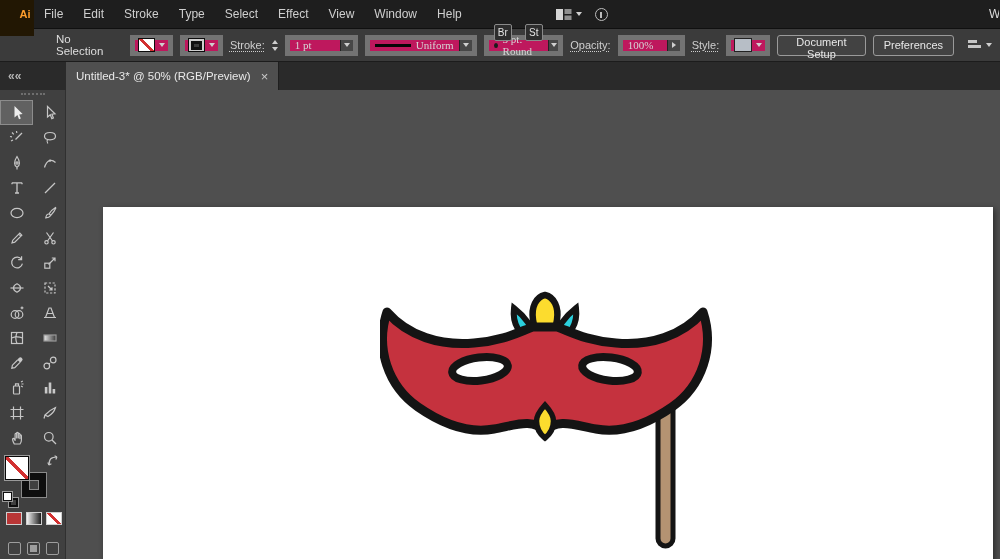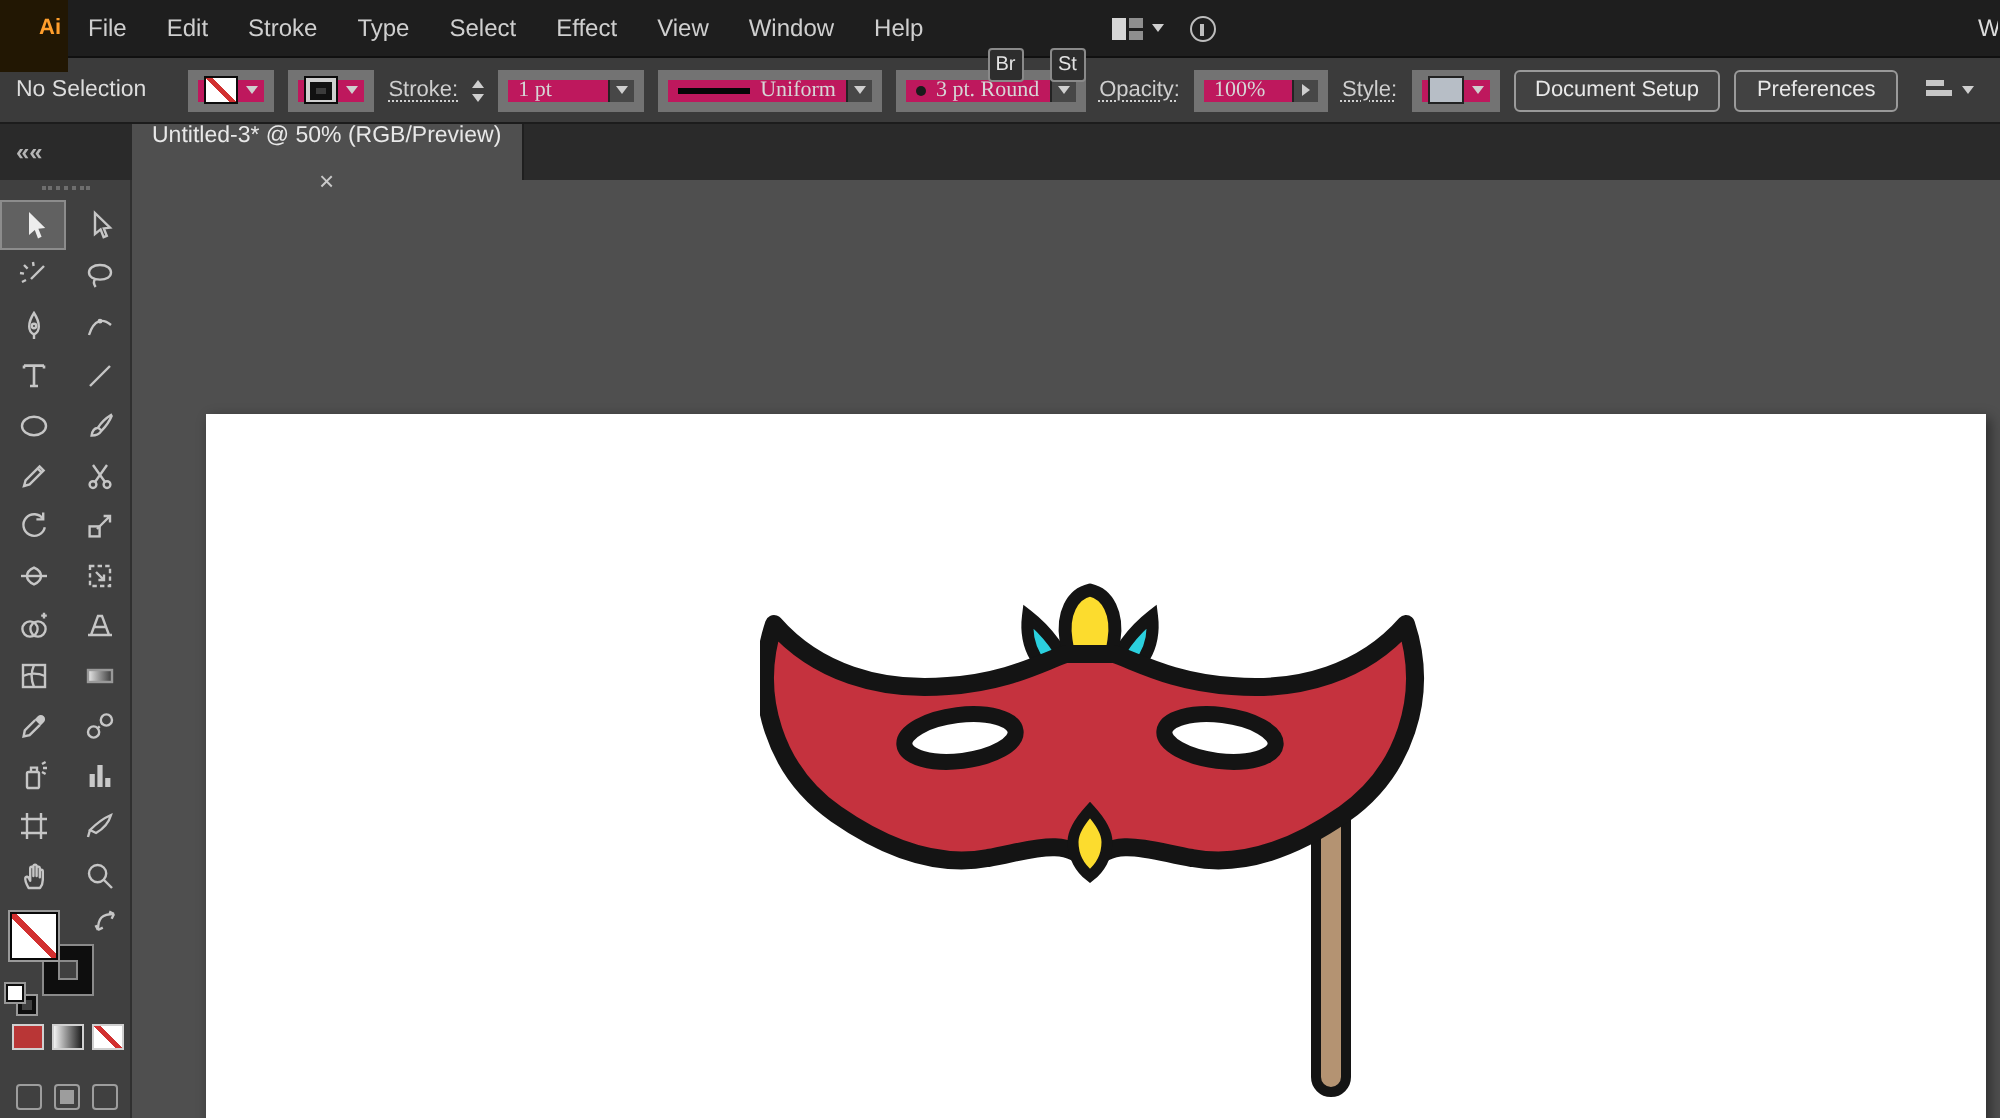--- a/index.html
+++ b/index.html
@@ -20,21 +20,21 @@
   .ws-switch { display:flex; align-items:center; gap:4px; }
   .touch-icon { width:13px; height:13px; border:1.5px solid #bdbdbd; border-radius:50%; position:relative; }
   .touch-icon::after { content:""; position:absolute; left:4px; top:3px; width:2px; height:6px; background:#bdbdbd; }
   .clipped-w { position:absolute; right:1px; top:0; height:28px; display:flex; align-items:center;
     color:#dcdcdc; overflow:hidden; width:10px; }
 
   
   .controlbar { position:absolute; top:28px; left:0; right:0; height:34px; background:#3b3b3b;
     border-top:1px solid #101010; border-bottom:1px solid #1c1c1c;
     display:flex; align-items:center; gap:7px; padding:0 8px; z-index:4; font-size:11px; }
-  .sel-status { color:#dddddd; padding-right:14px; font-size:11.5px; }
+  .sel-status { color:#dddddd; padding-right:14px; font-size:11.5px;margin-left:48px; }
   .lbl { color:#cfcfcf; text-decoration:underline dotted; text-underline-offset:2px; cursor:default; }
   .dd, .dd-sw { display:flex; align-items:center; background:#be185d; border:5px solid #737373; height:21px;font-family:Liberation Serif, serif; }
   .dd { padding-left:5px; gap:5px; }
   .dd-sw { padding:0 3px; gap:4px; }
   .ddz { width:13px; height:100%; display:flex; align-items:center; justify-content:center;
     border-left:1px solid #232323; background:#474747; }
   .cd { width:0; height:0; border-left:3.5px solid transparent; border-right:3.5px solid transparent; border-top:4px solid #cfcfcf; }
   .cu { width:0; height:0; border-left:3.5px solid transparent; border-right:3.5px solid transparent; border-bottom:4px solid #cfcfcf; }
   .cr { width:0; height:0; border-top:3.5px solid transparent; border-bottom:3.5px solid transparent; border-left:4px solid #cfcfcf; }
   .fill-none-swatch { width:17px; height:14px; border:1px solid #0c0c0c;
@@ -48,21 +48,21 @@
   .style-swatch { width:18px; height:14px; background:#b7bec6; border:1px solid #222; }
   .bar-btn { height:21px; border:1px solid #9a9a9a; border-radius:3px; background:#424242; color:#e8e8e8;
     font-family:"Liberation Sans", sans-serif; font-size:11px; padding:0 10px; }
   .align-opt { display:flex; align-items:center; gap:4px; margin-left:6px; }
 
   
   .tabbar { position:absolute; top:62px; left:0; right:0; height:28px; background:#2a2a2a; display:flex; z-index:3; }
   .panel-collapse { width:66px; display:flex; align-items:center; padding-left:8px; color:#b5b5b5;
     font-weight:bold; font-size:12px; }
   .doc-tab { height:28px; background:#4f4f4f; display:flex; align-items:center; padding:0 10px;
-    color:#e8e8e8; font-size:11.5px; border-right:1px solid #1f1f1f; gap:10px;flex-direction:column; }
+    color:#e8e8e8; font-size:11.5px; border-right:1px solid #1f1f1f; gap:10px; }
   .tab-close { color:#c9c9c9; font-size:13px; line-height:1; }
 
   
   .tools { position:absolute; top:90px; left:0; bottom:0; width:66px; background:#404040;
     border-right:1px solid #303030; z-index:2; }
   .grip { position:absolute; top:3px; left:21px; width:24px; border-top:2px dotted #6e6e6e; }
   .tool-grid { position:absolute; top:10px; left:0; width:66px; display:grid; grid-template-columns:33px 33px; }
   .tool { height:25px; display:flex; align-items:center; justify-content:center; }
   .tool.active { background:#616161; outline:1px solid #8c8c8c; outline-offset:-1px; }
   .ticon { width:16px; height:16px; stroke:#c6c6c6; fill:none; stroke-width:1.2; }

